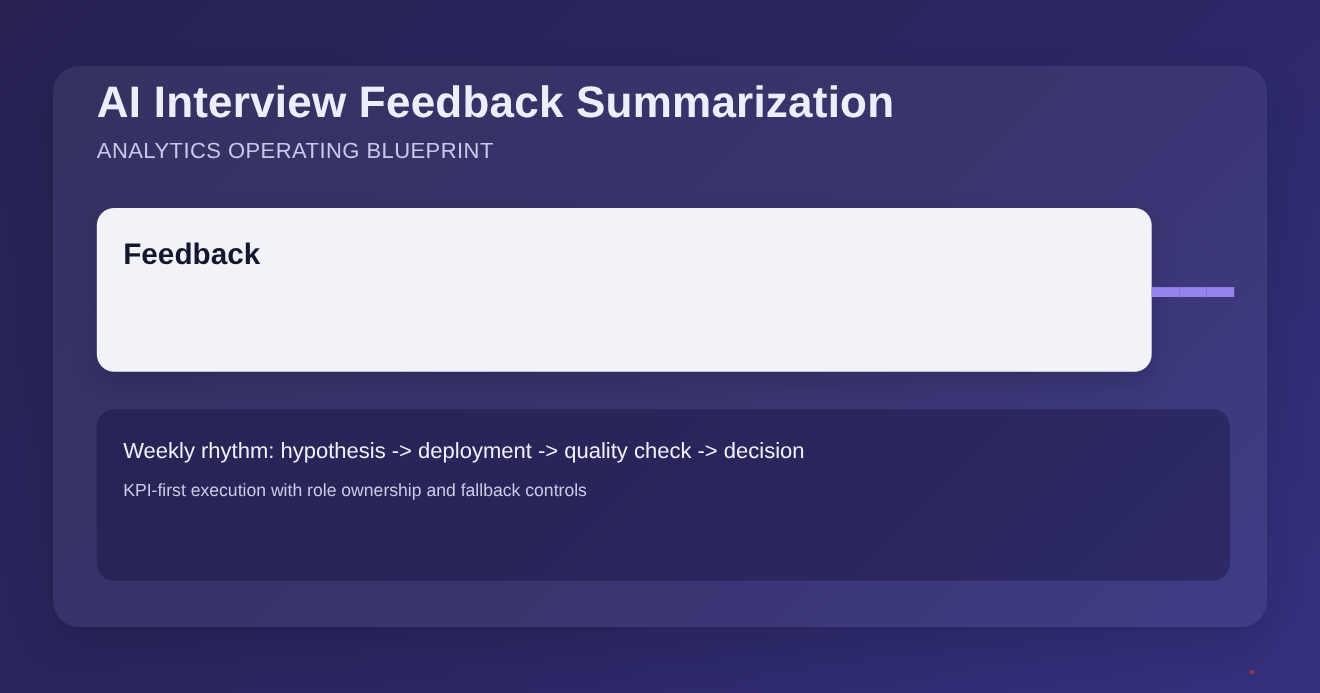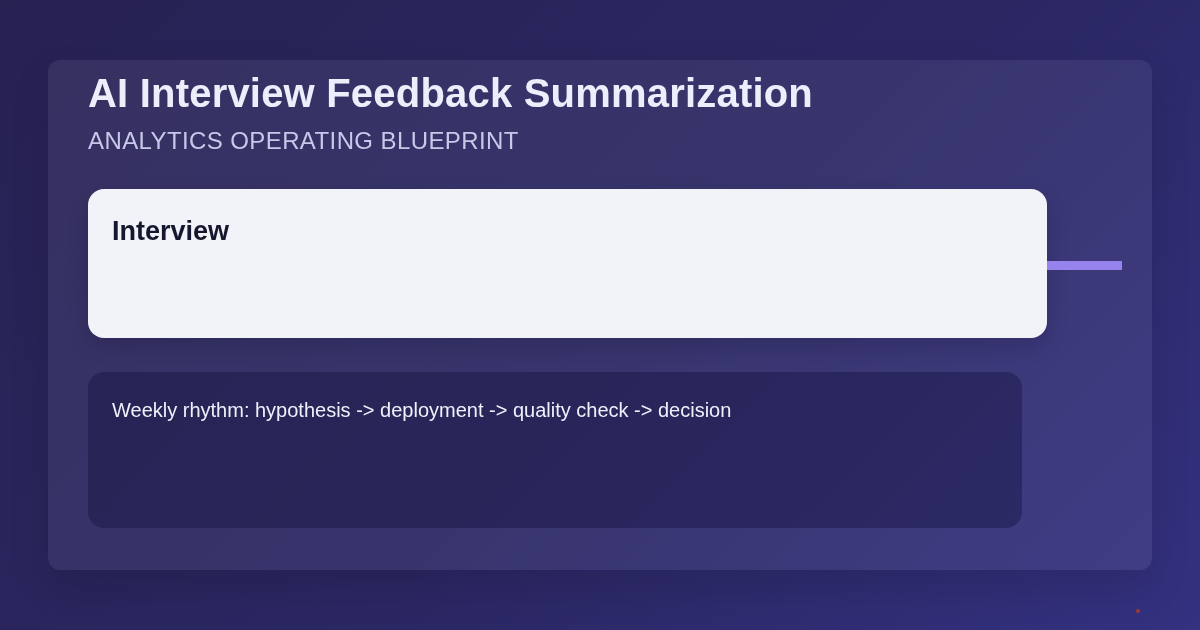--- a/index.html
+++ b/index.html
@@ -20,40 +20,40 @@
       var(--background-top-left, #272252) 0%,
       #2b2763 55%,
       var(--background-bottom-right, #343180) 100%);
   }
   .card {
     position: absolute;
     left: 48px;
     top: 60px;
     width: 1104px;
     height: 510px;
-    border-radius: 12px;
+    border-radius: 24px;
     background: rgba(224, 228, 255, 0.075);
     box-shadow: 0 18px 40px rgba(0, 0, 0, 0.12);
   }
   .title {
     position: absolute;
     left: 40px;
     top: 10px;
     margin: 0;
     font-size: 40px;
     font-weight: bold;
     letter-spacing: 0.2px;
     line-height: 1.15;
     color: var(--title-text, #edeefb);
   }
   .subtitle {
     position: absolute;
     left: 40px;
     top: 67px;
-    font-size: 24px;
+    font-size: 20px;
     font-weight: normal;
     letter-spacing: 0.4px;
     color: var(--subtitle-text, #c7c8ea);
   }
   .flow {
     position: absolute;
     left: 40px;
     top: 129px;
     width: 1034px;
     height: 149px;
@@ -83,21 +83,21 @@
     width: 25px;
     height: 9px;
     align-self: center;
     margin-top: 4px;
     background: var(--connector, #9683ee);
   }
   .panel {
     position: absolute;
     left: 40px;
     top: 312px;
-    width: 934px;
+    width: 1030px;
     height: 156px;
     border-radius: 16px;
     background: rgba(16, 14, 58, 0.38);
   }
   .panel-line1 {
     position: absolute;
     left: 24px;
     top: 27px;
     font-size: 20px;
     font-weight: normal;
@@ -128,27 +128,28 @@
 
 <div class="canvas">
   <div class="card">
 
     <h1 class="title">AI Interview Feedback Summarization</h1>
 
     <div class="subtitle">ANALYTICS OPERATING BLUEPRINT</div>
 
     <div class="flow">
       <div class="step">
-        <span class="step-label">Interview</span>
+        <span class="step-label">Feedback</span>
       </div>
       <div class="connector"></div>
       <div class="connector"></div>
       <div class="connector"></div>
     </div>
 
     <div class="panel">
       <div class="panel-line1">Weekly rhythm: hypothesis -&gt; deployment -&gt; quality check -&gt; decision</div>
+      <div class="panel-line2">KPI-first execution with role ownership and fallback controls</div>
     </div>
 
   </div>
 
   <div class="accent-dot"></div>
 </div>
 
 </body></html>

